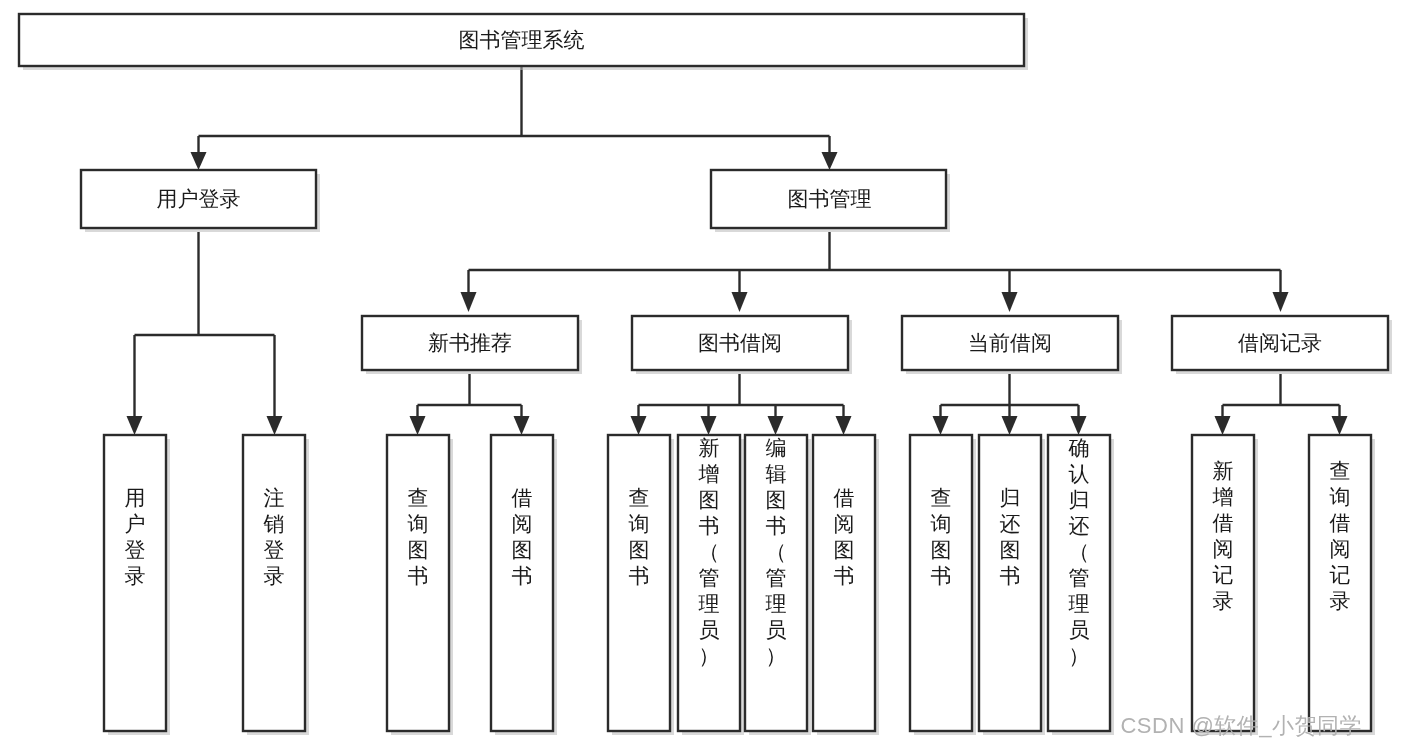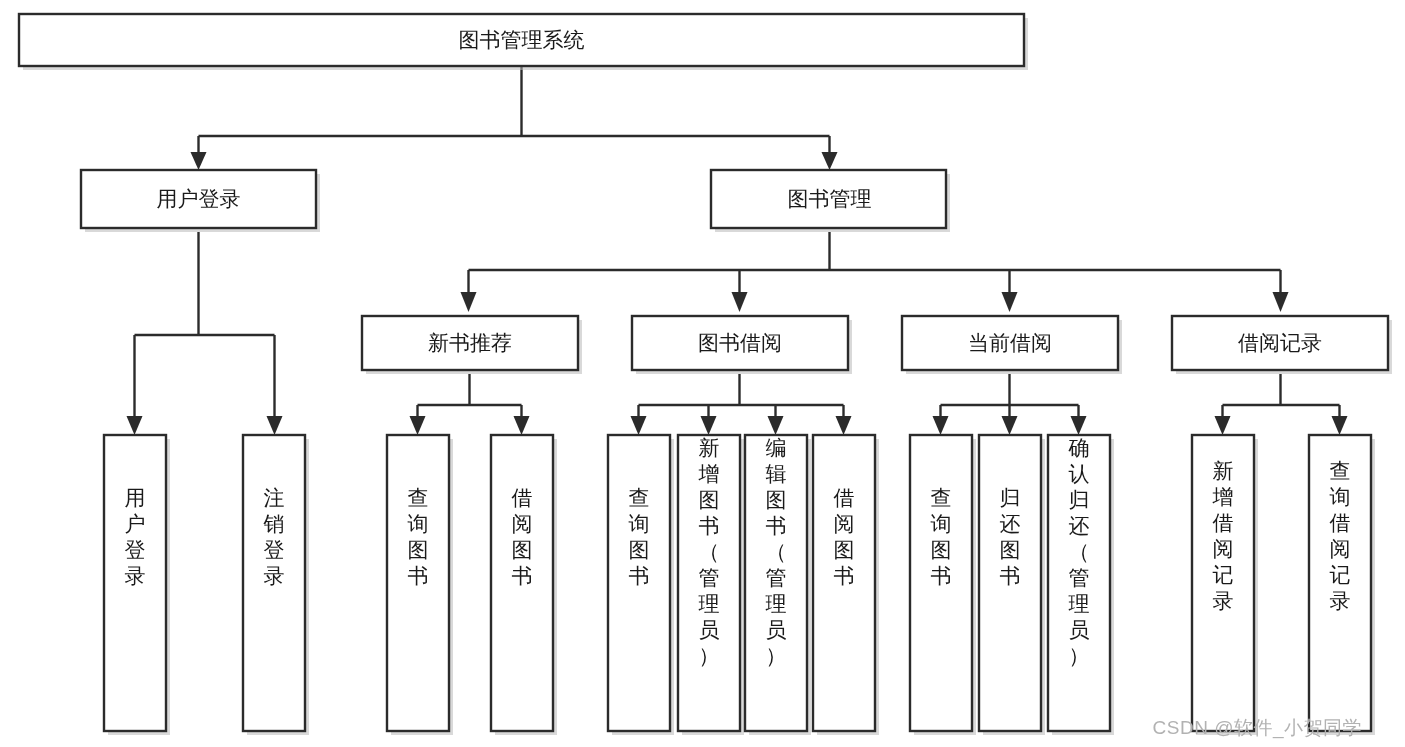--- a/index.html
+++ b/index.html
@@ -58,21 +58,21 @@
     fill: #1a1a1a;
     font-family: "Liberation Sans", "DejaVu Sans", sans-serif;
     font-size: 21px;
     text-anchor: middle;
   }
   .watermark {
     position: absolute;
     right: 14px;
     bottom: 6px;
     color: #b2b2b2;
-    font-size: 19px;
+    font-size: 22px;
     font-family: "Liberation Sans", "DejaVu Sans", sans-serif;
     letter-spacing: 0.5px;
     white-space: nowrap;
     user-select: none;
   }
 </style>
 </head>
 <body>
 
 <div id="diagram-root">

